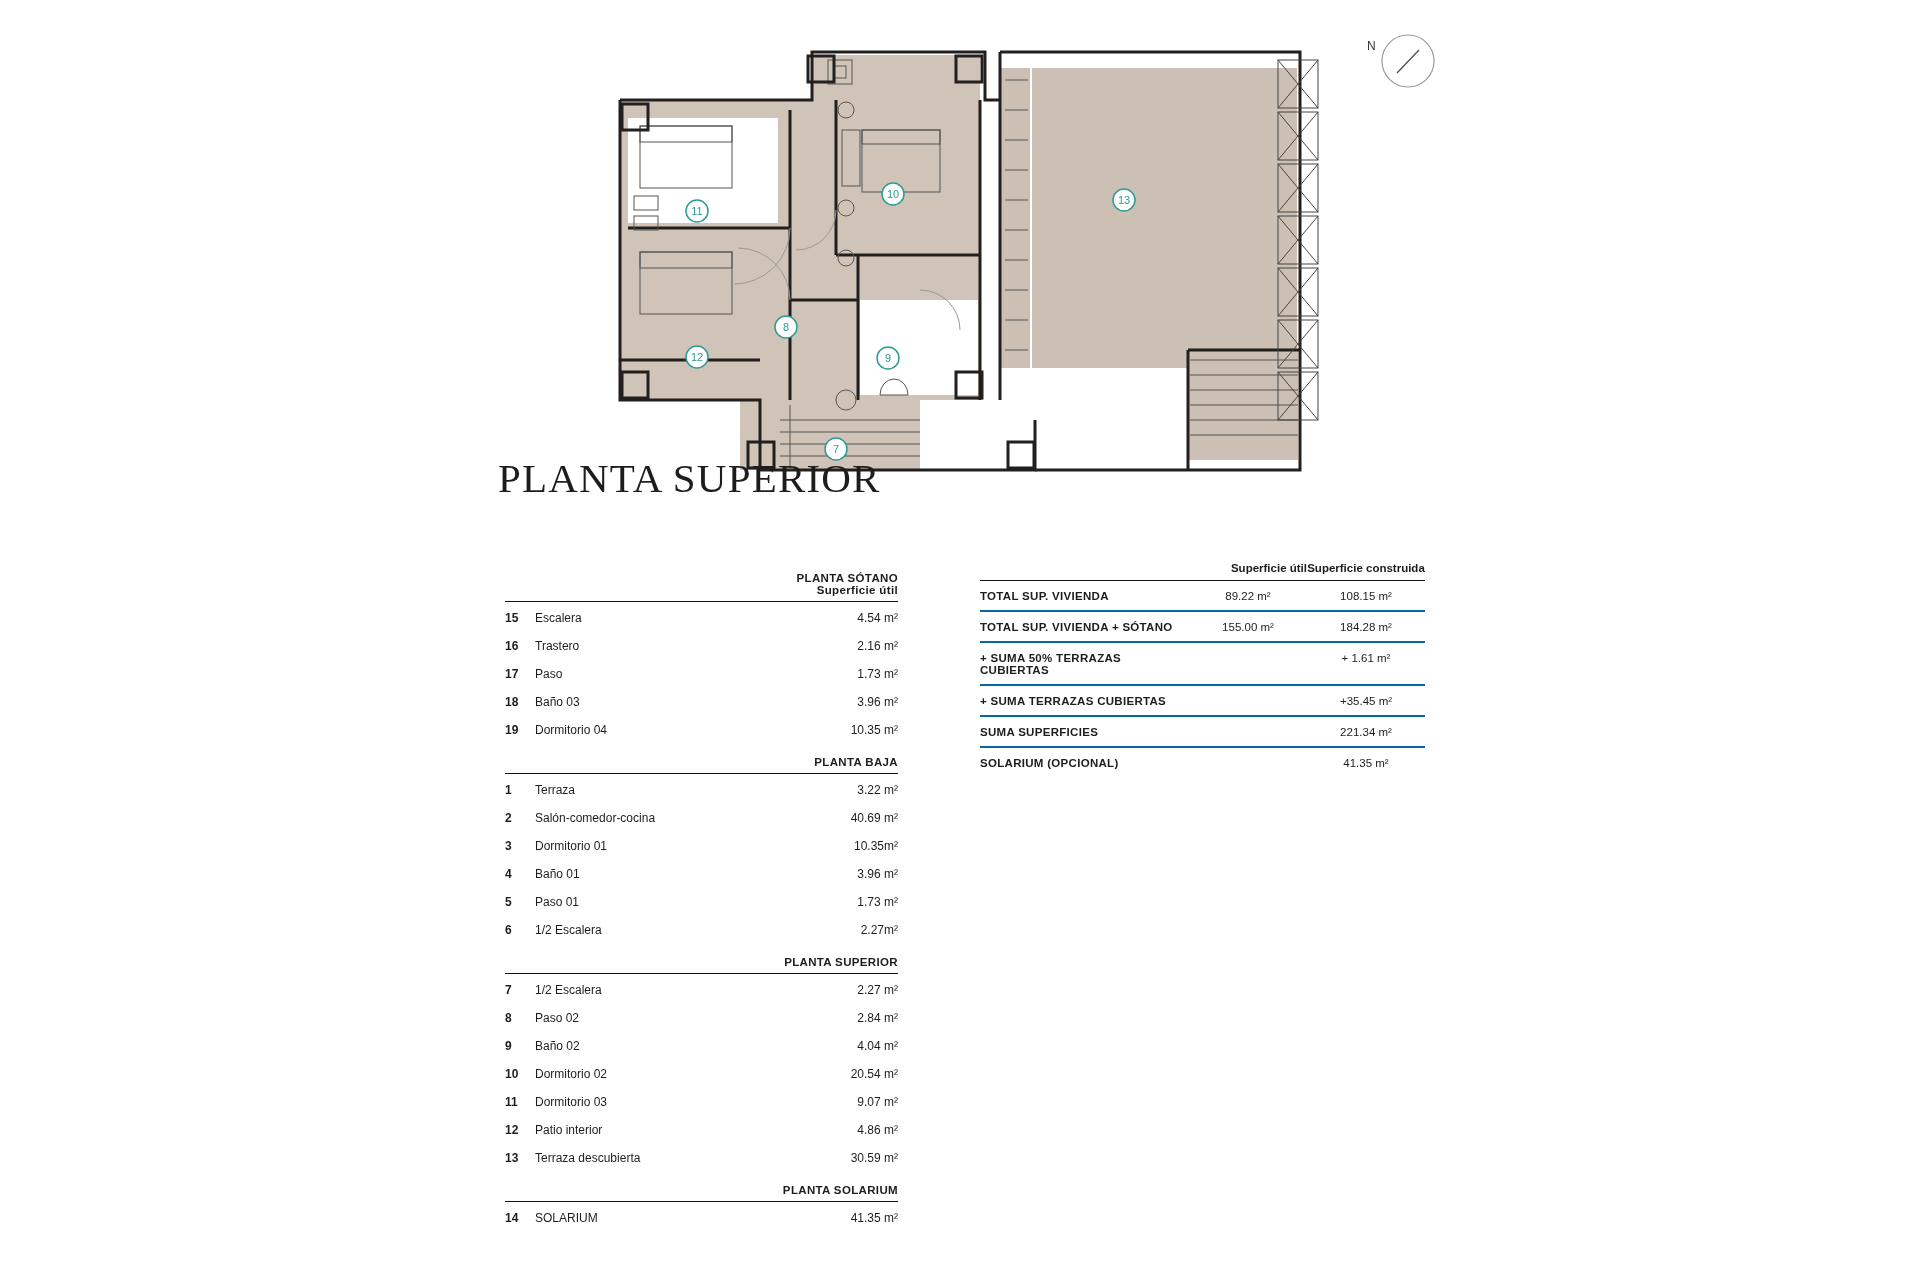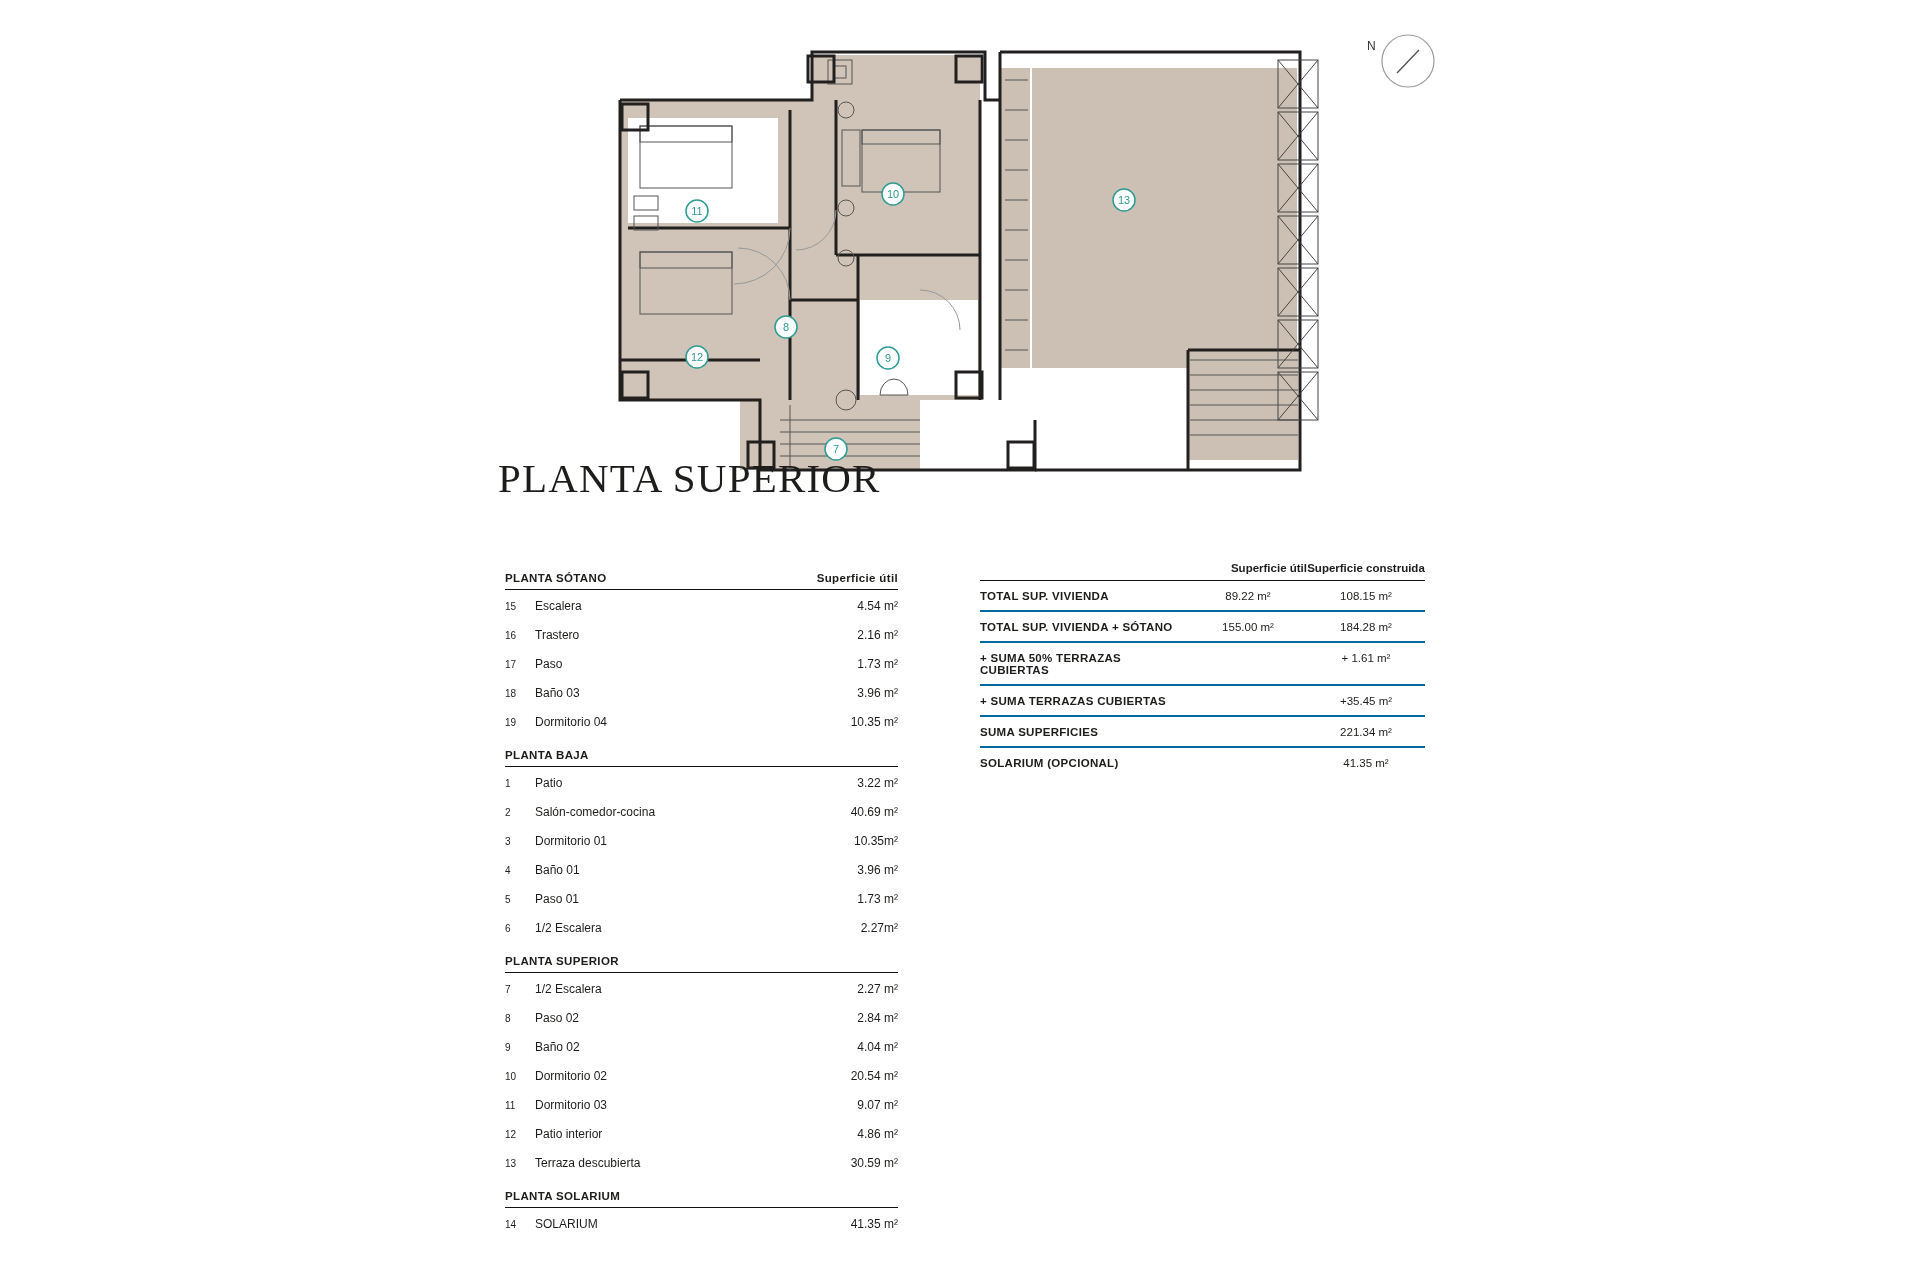--- a/index.html
+++ b/index.html
@@ -56,36 +56,38 @@
   .sec-head {
     display: flex;
     justify-content: space-between;
     align-items: flex-end;
     font-size: 11.5px;
     font-weight: bold;
     letter-spacing: 0.35px;
     color: #1d1d1b;
     padding-bottom: 5px;
     border-bottom: 1.2px solid #111;
+    flex-direction: column;
   }
   .sec-head.nolabel { justify-content: flex-start; }
 
   .rows { margin-top: 2px; }
 
   .row {
     display: flex;
     align-items: baseline;
     font-size: 12px;
     line-height: 28px;
     color: #1d1d1b;
   }
   .row .num {
     width: 30px;
     flex: none;
-    font-size: 10px;
+    font-size: 12px;
+    font-weight: bold;
   }
   .row .label {
     flex: 1 1 auto;
   }
   .row .val {
     width: 92px;
     flex: none;
     text-align: right;
     font-size: 12px;
   }
@@ -315,21 +317,21 @@
       <span class="val">10.35 m²</span>
     </div>
   </div>
 
   <div class="sec-head nolabel" style="margin-top:12px">
     <span>PLANTA BAJA</span>
   </div>
   <div class="rows">
     <div class="row">
       <span class="num">1</span>
-      <span class="label">Patio</span>
+      <span class="label">Terraza</span>
       <span class="val">3.22 m²</span>
     </div>
     <div class="row">
       <span class="num">2</span>
       <span class="label">Salón-comedor-cocina</span>
       <span class="val">40.69 m²</span>
     </div>
     <div class="row">
       <span class="num">3</span>
       <span class="label">Dormitorio 01</span>

